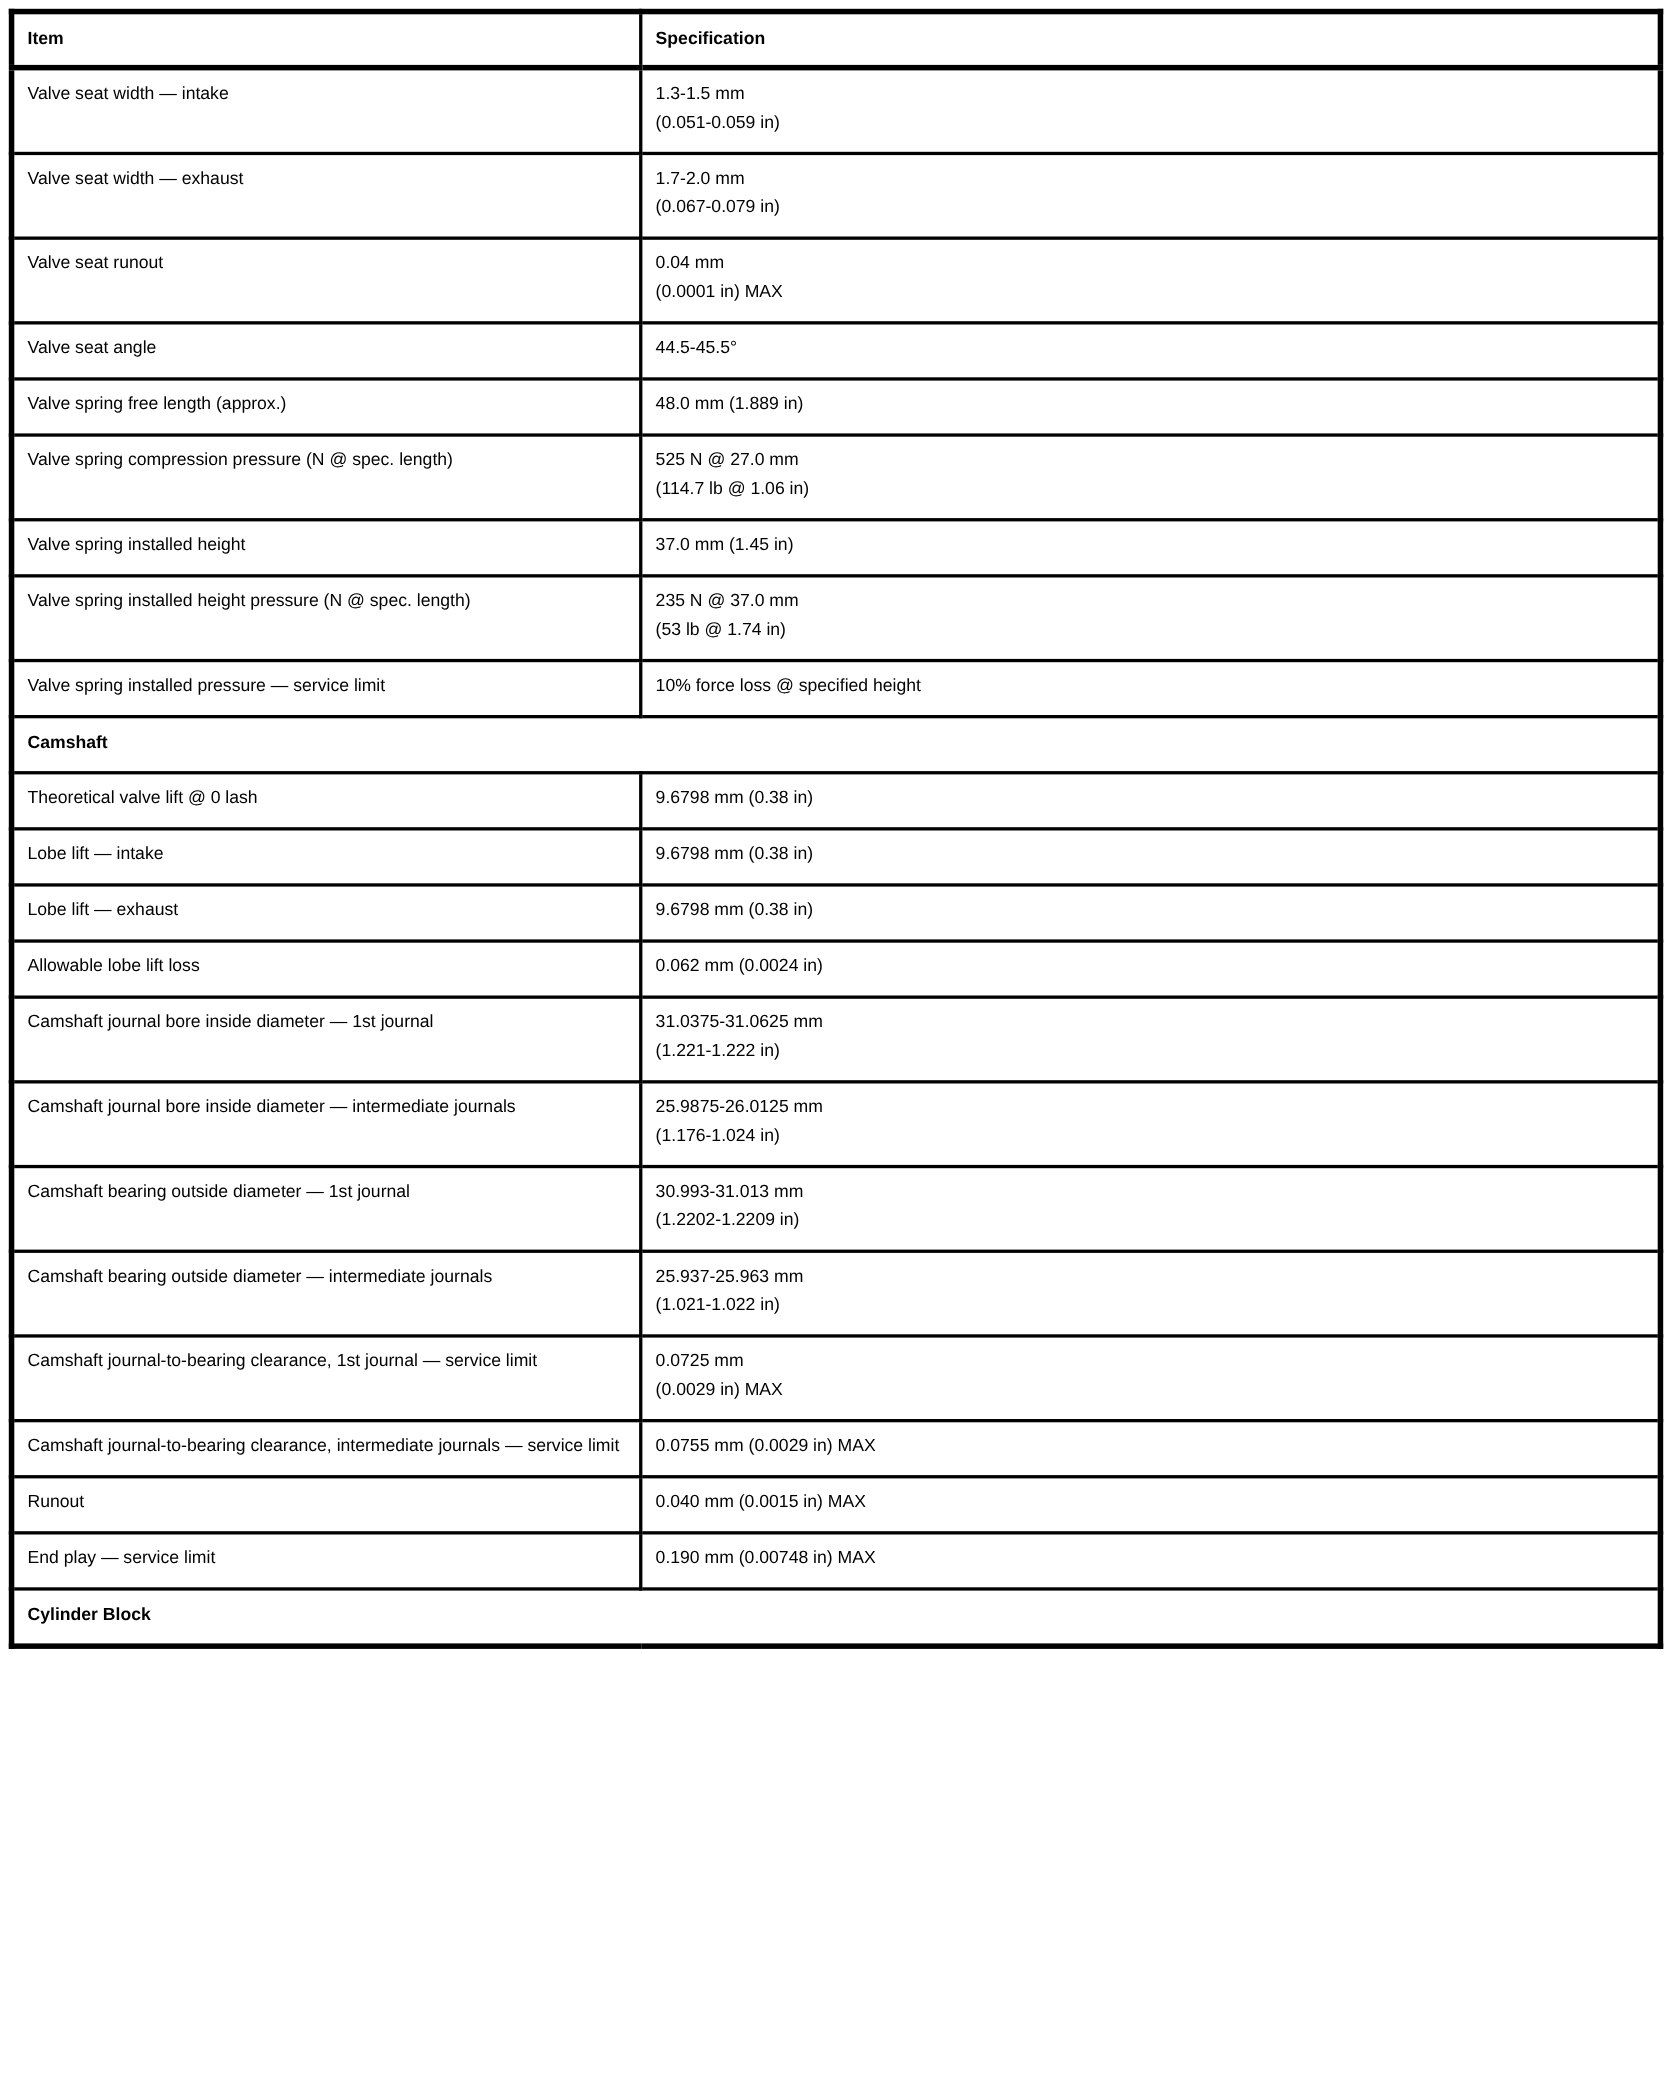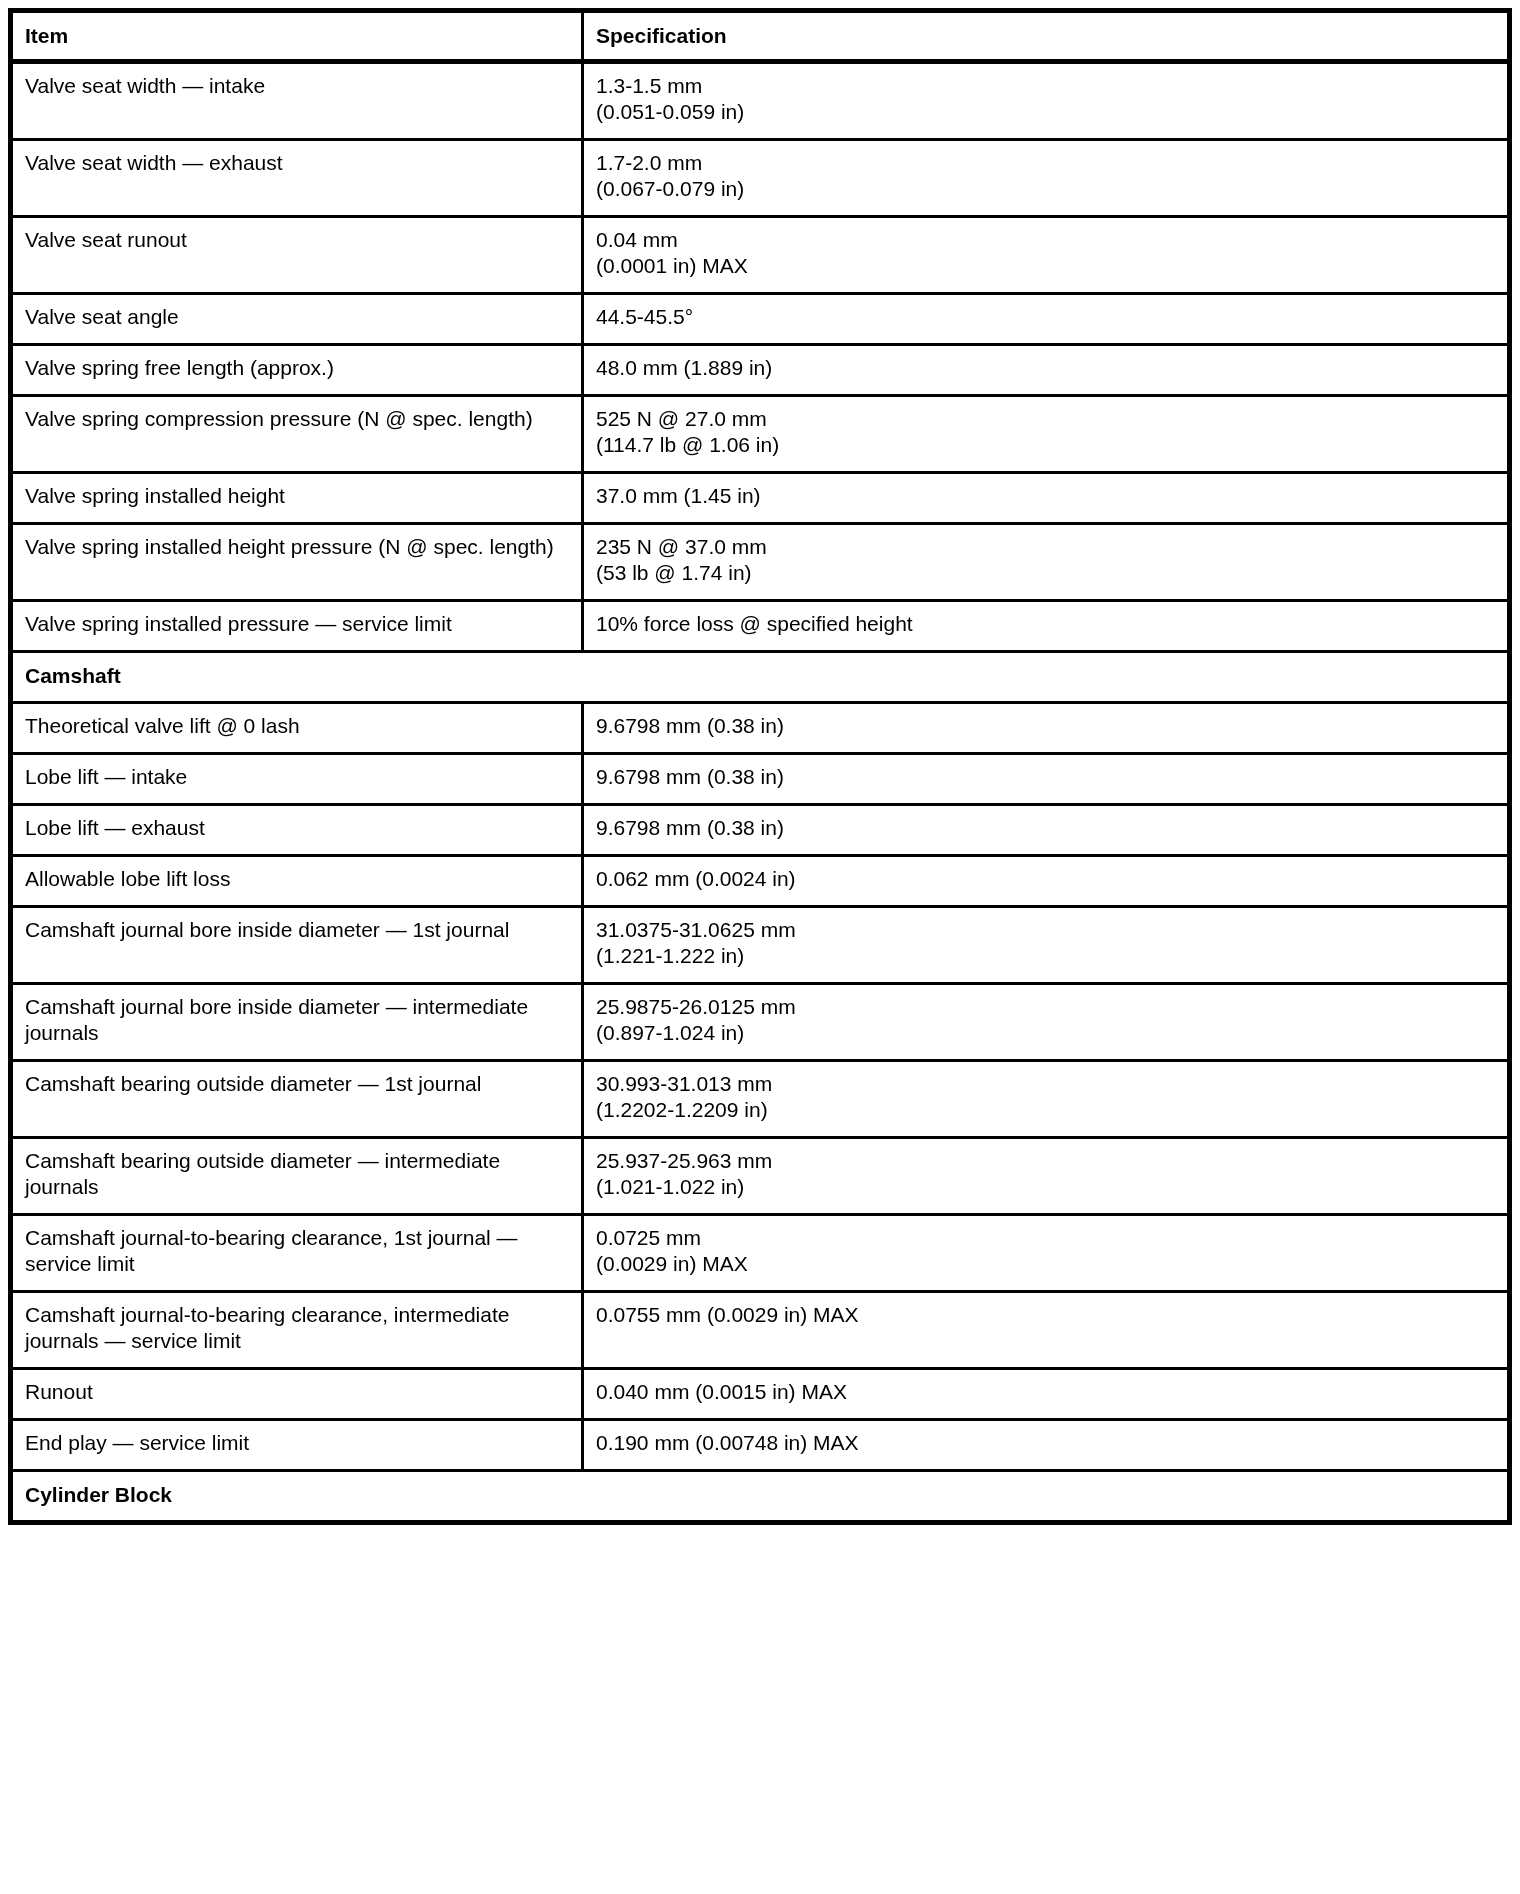--- a/index.html
+++ b/index.html
@@ -22,21 +22,21 @@
     table-layout: fixed;
     border: 5px solid #000000;
   }
   col.c-item { width: 572px; }
   col.c-spec { width: auto; }
   th, td {
     border: 3px solid #000000;
     vertical-align: top;
     text-align: left;
     padding: 9px 14px 13px 12px;
-    font-size: 21px;
+    font-size: 16px;
     line-height: 26px;
     box-sizing: border-box;
     overflow: hidden;
   }
   thead th {
     font-weight: bold;
     border-bottom-width: 5px;
     padding-top: 10px;
     padding-bottom: 10px;
   }
@@ -184,21 +184,21 @@
           <p class="spec-line">31.0375-31.0625 mm</p>
           <p class="spec-line">(1.221-1.222 in)</p>
         </td>
       </tr>
       <tr>
         <td>
             <p>Camshaft journal bore inside diameter — intermediate journals</p>
           </td>
         <td>
           <p class="spec-line">25.9875-26.0125 mm</p>
-          <p class="spec-line">(0.897-1.024 in)</p>
+          <p class="spec-line">(1.176-1.024 in)</p>
         </td>
       </tr>
       <tr>
         <td>
             <p>Camshaft bearing outside diameter — 1st journal</p>
           </td>
         <td>
           <p class="spec-line">30.993-31.013 mm</p>
           <p class="spec-line">(1.2202-1.2209 in)</p>
         </td>

